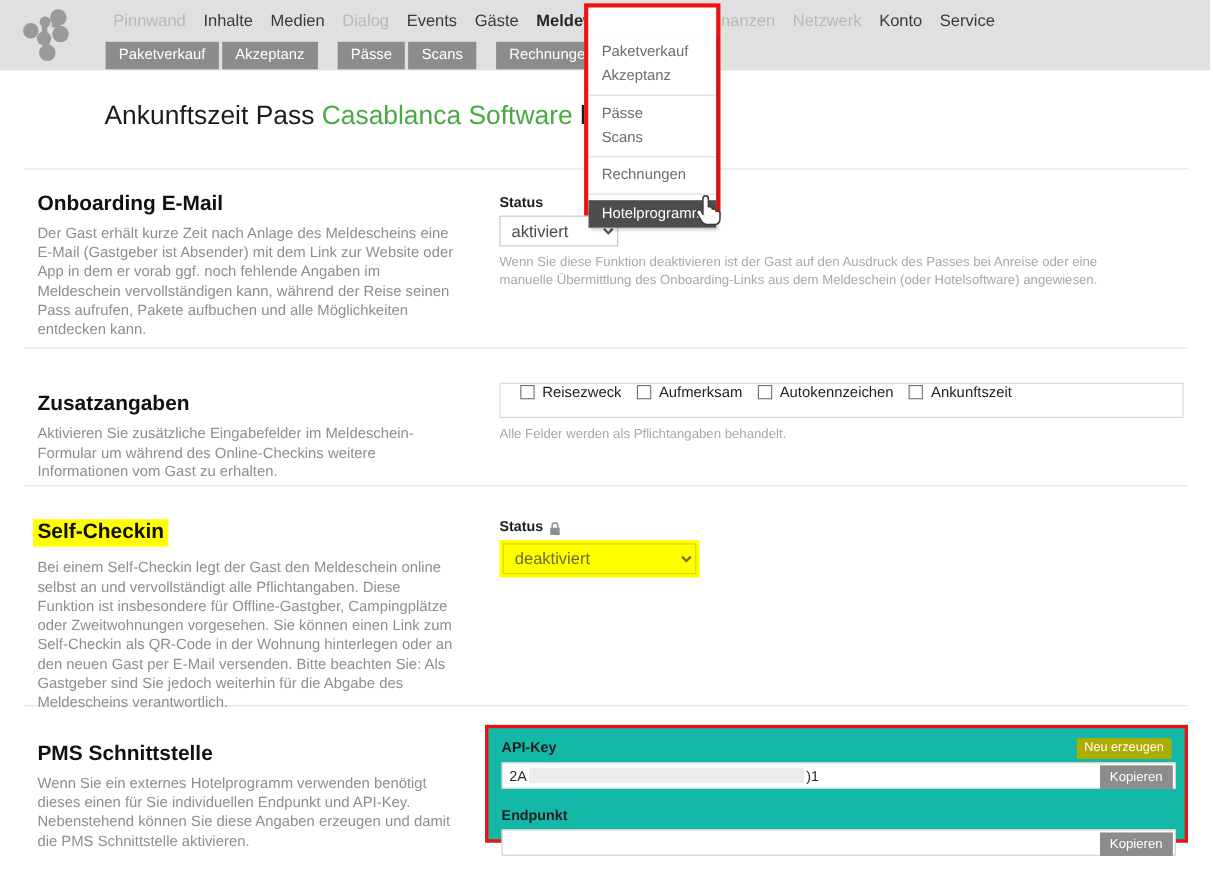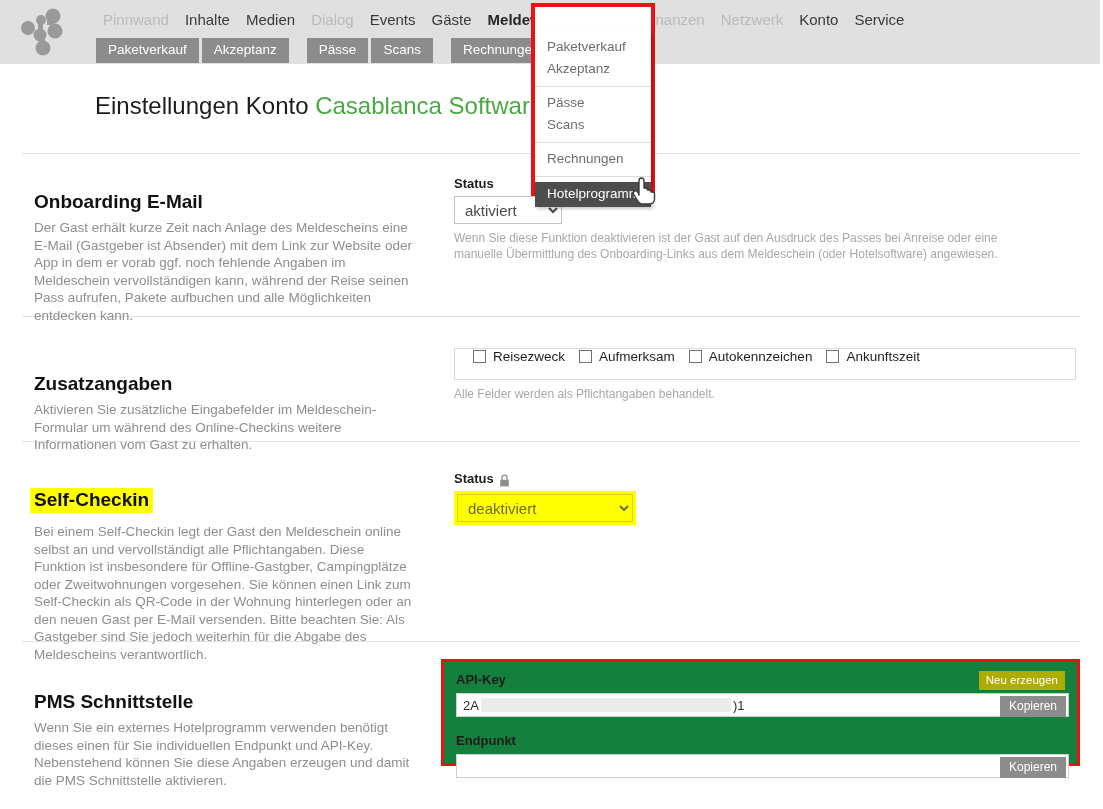--- a/index.html
+++ b/index.html
@@ -109,21 +109,21 @@
   
   .divider {
     position: absolute;
     left: 22px; width: 1058px; height: 1px;
     background: #e2e2e2;
   }
   .sec-title {
     font-size: 19px;
     font-weight: bold;
     color: #111111;
-    margin: 16px 0 6px 0;
+    margin: 0 0 6px 0;
     display: inline-block;
   }
   .sec-title.hl { background: #ffff00; padding: 1px 4px 2px 4px; margin-left: -4px; }
   .sec-desc {
     font-size: 13.5px;
     color: #8e8e8e;
     line-height: 17.5px;
     width: 380px;
   }
   .left-col { position: absolute; left: 34px; }
@@ -182,21 +182,21 @@
 
   
   .lock-icon { display: inline-block; width: 11px; height: 13px; position: relative; top: 1px; }
 
   
   #pms-box {
     position: absolute;
     left: 441px; top: 659px;
     width: 639px; height: 107px;
     border: 3px solid #ee1111;
-    background: #15803d;
+    background: #14b8a6;
     padding: 10px 12px 4px 12px;
   }
   .pms-label {
     font-size: 13px; font-weight: bold; color: #1c1c1c;
     margin-bottom: 6px;
   }
   .input-row {
     position: relative;
     width: 613px; height: 24px;
     border: 1px solid #cfcfcf;
@@ -299,21 +299,21 @@
     </div>
   </div>
   <div id="cursor-hand">
     <svg width="26" height="30" viewBox="0 0 26 30">
       <path d="M8 20 L8 6 Q8 3 10.5 3 Q13 3 13 6 L13 13 L14.5 13 Q16.5 13 16.5 15 L18 15 Q20 15 20 17 L21.5 17 Q23.5 17 23.5 19 L23.5 24 Q23.5 29 18 29 L12 29 Q8.5 29 6.5 25.5 L2.5 19 Q1.5 17 3.5 16 Q5.5 15 7 17.5 Z" fill="#ffffff" stroke="#3a3a3a" stroke-width="1.4" stroke-linejoin="round"></path>
     </svg>
   </div>
 </div>
 
 <div id="page-title">
-  <span>Einstellungen Konto </span><span class="green">Casablanca Software</span><span> b</span>
+  <span>Ankunftszeit Pass </span><span class="green">Casablanca Software</span><span> b</span>
 </div>
 
 <div class="divider" style="top:153px"></div>
 <div class="divider" style="top:316px"></div>
 <div class="divider" style="top:441px"></div>
 <div class="divider" style="top:641px"></div>
 
 <div class="left-col" style="top:175px">
   <div class="sec-title">Onboarding E-Mail</div>
   <div class="sec-desc">Der Gast erhält kurze Zeit nach Anlage des Meldescheins eine E-Mail (Gastgeber ist Absender) mit dem Link zur Website oder App in dem er vorab ggf. noch fehlende Angaben im Meldeschein vervollständigen kann, während der Reise seinen Pass aufrufen, Pakete aufbuchen und alle Möglichkeiten entdecken kann.</div>

